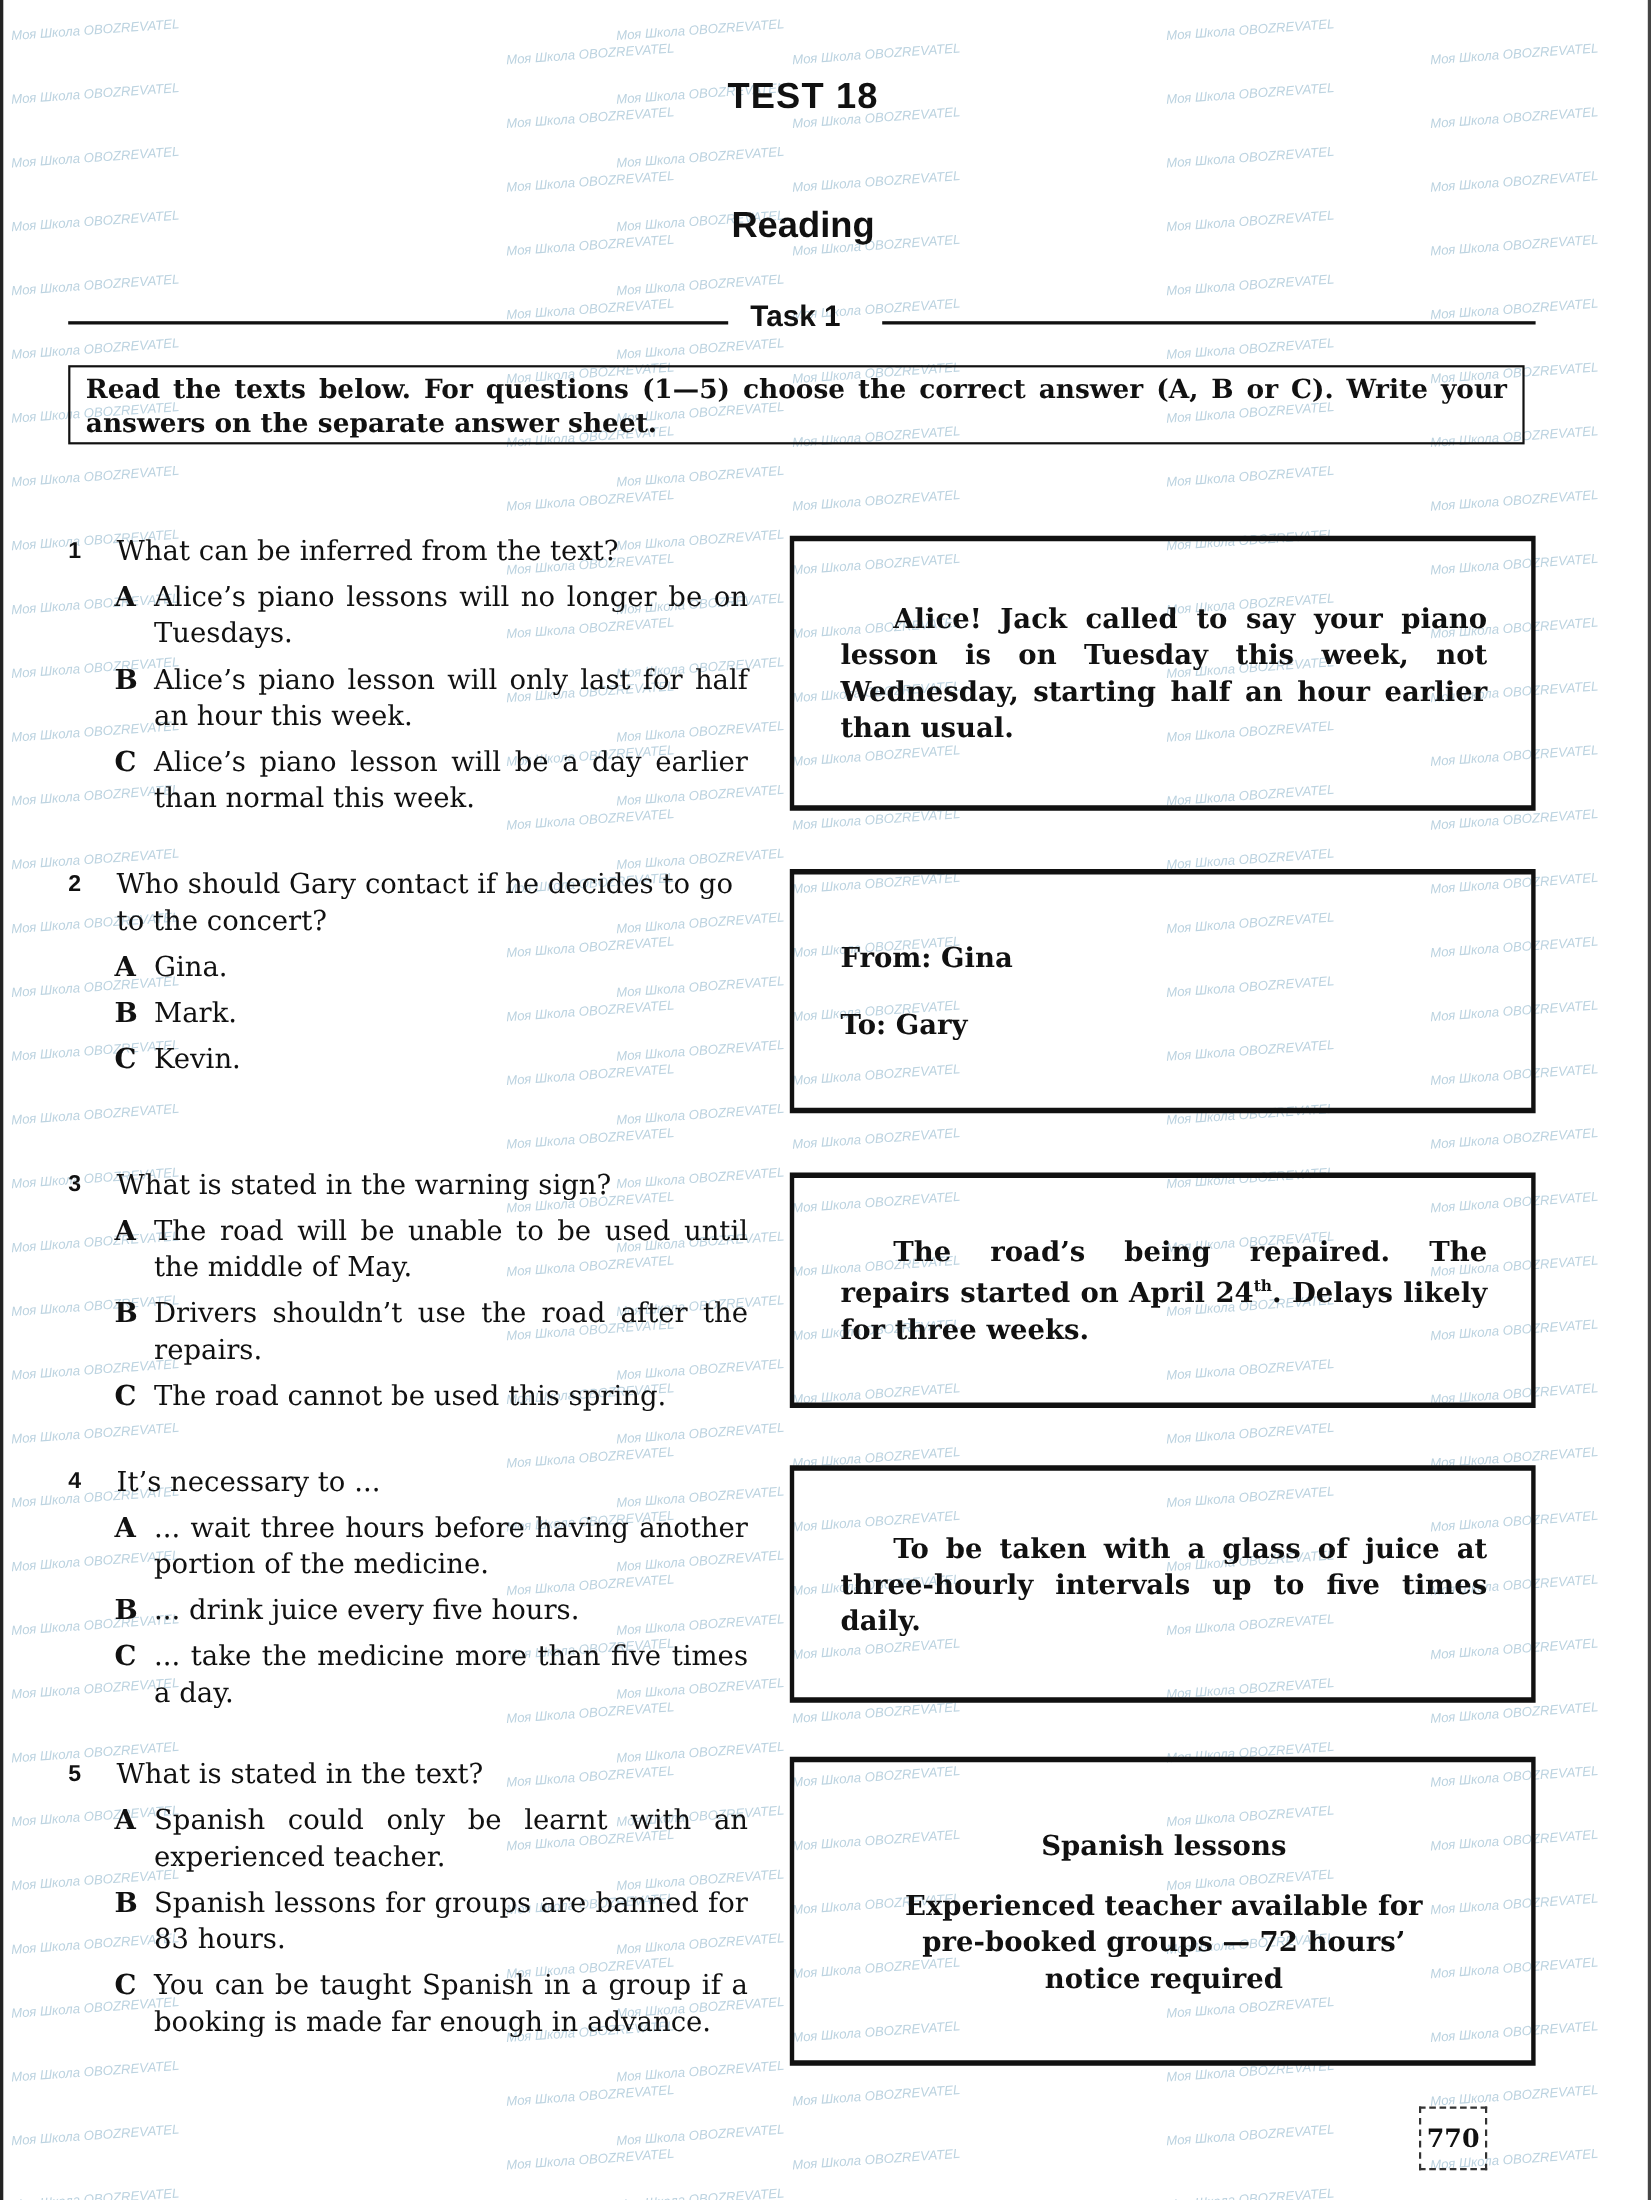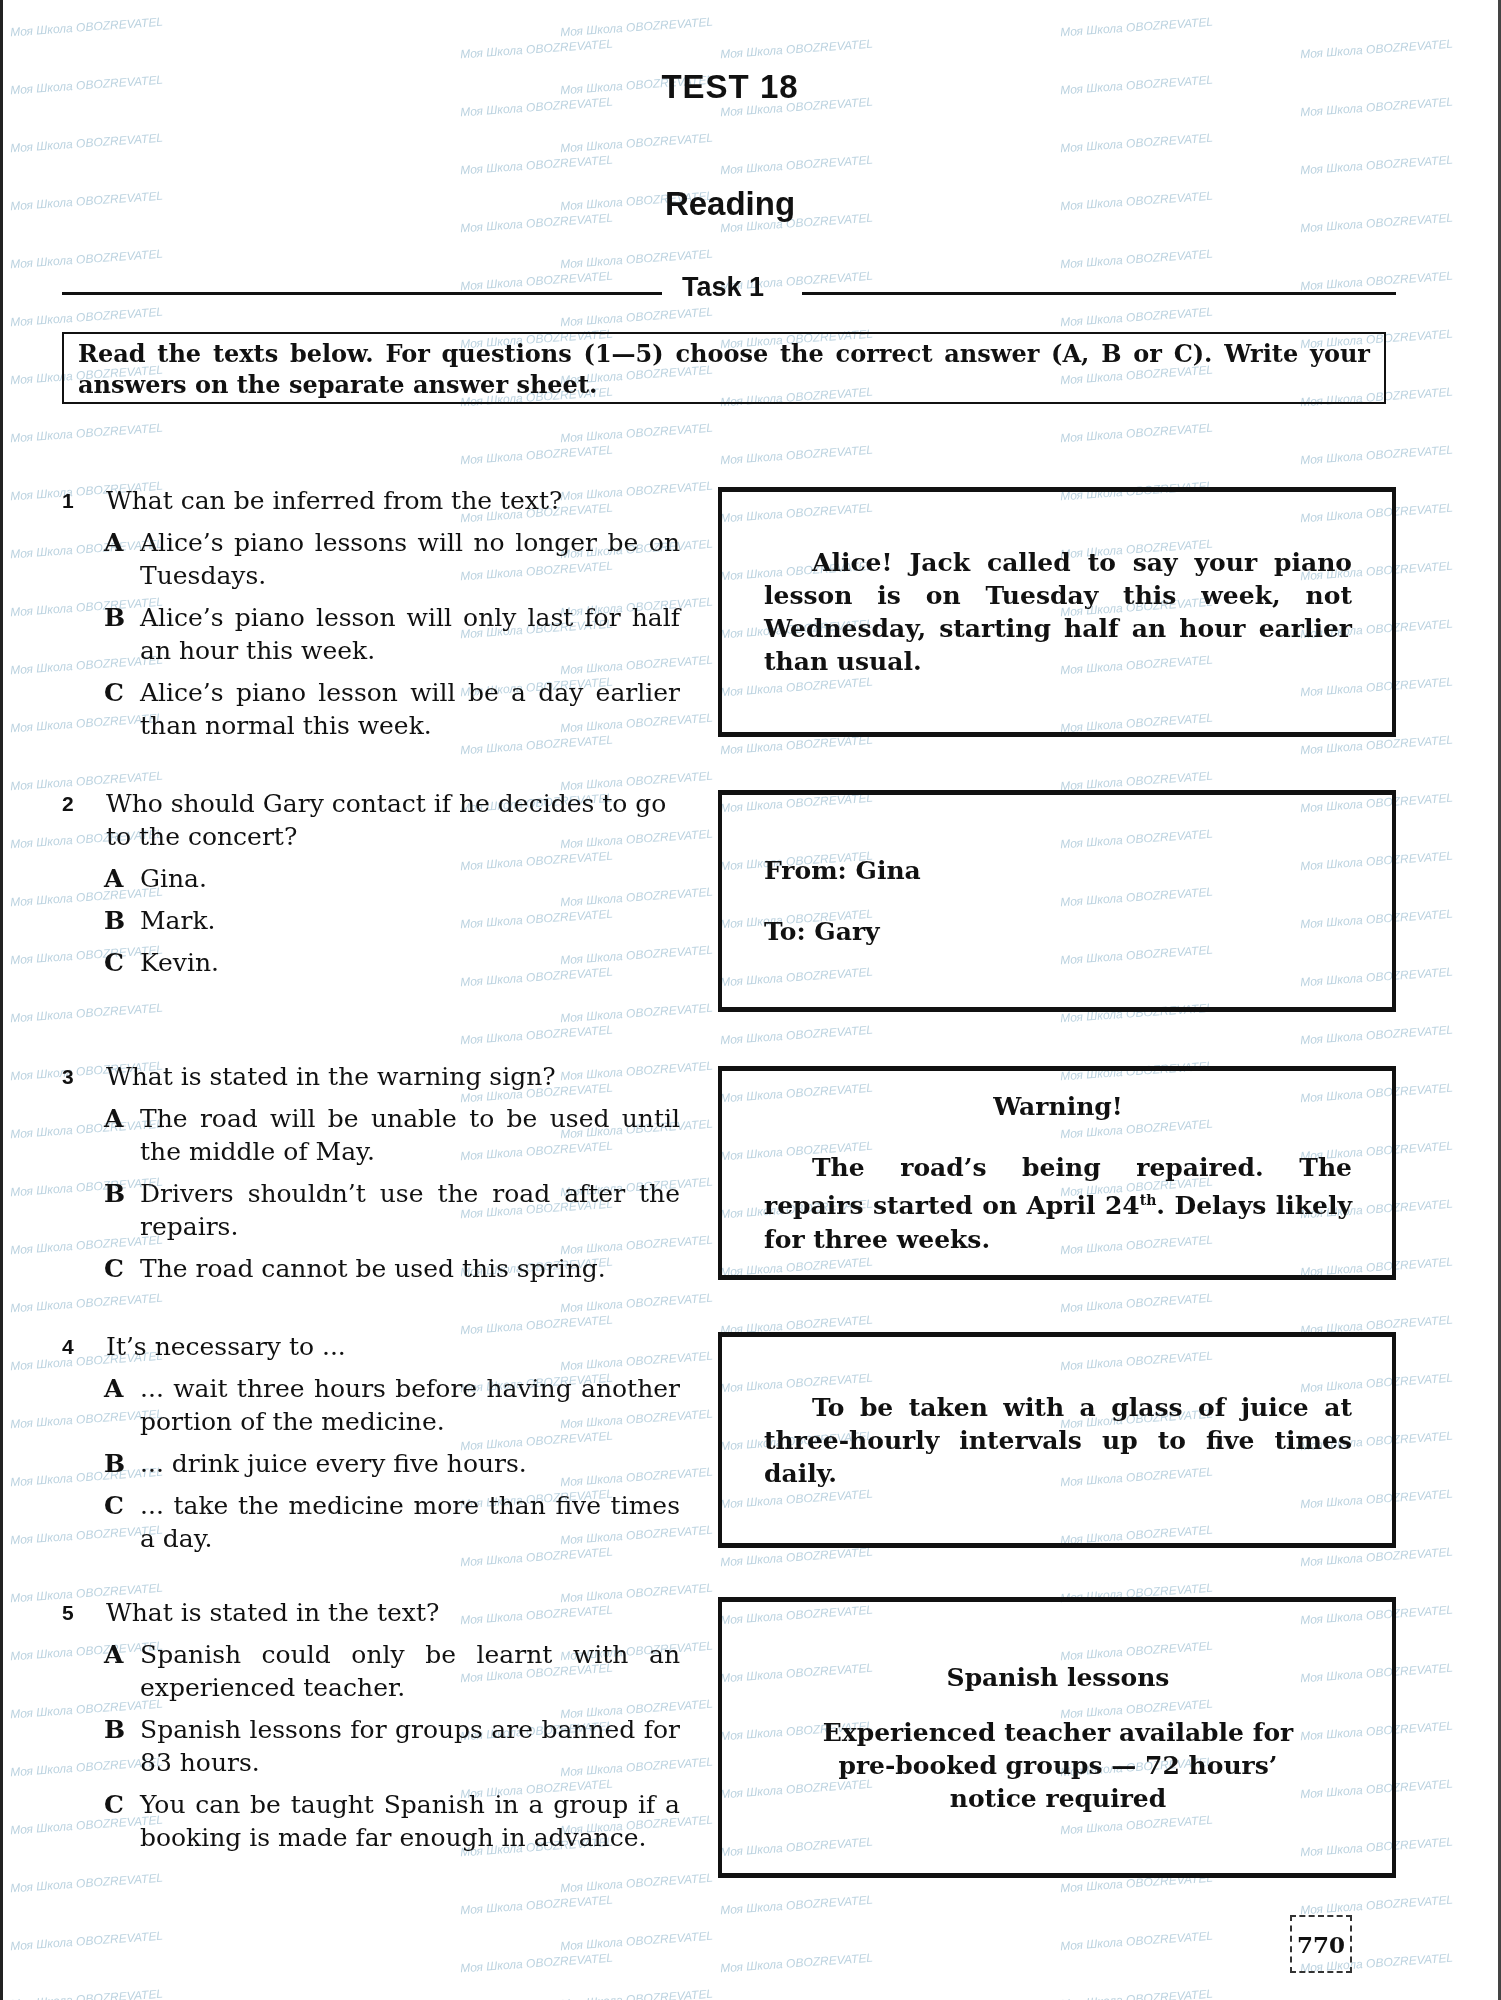--- a/index.html
+++ b/index.html
@@ -324,21 +324,20 @@
   <div class="opt">
       <span class="letter">B</span>
       <span class="otext">Drivers shouldn’t use the road after the repairs.</span>
     </div>
   <div class="opt">
       <span class="letter">C</span>
       <span class="otext">The road cannot be used this spring.</span>
     </div>
 </div>
 <div class="box" style="top:1066px;height:214px;">
-  <p class="center">Warning!</p>
   <p class="indent"><span>The road’s being repaired. The repairs started on April 24</span><sup style="font-size:14px;">th</sup><span>. Delays likely for three weeks.</span></p>
 </div>
 
 <div class="q" style="top:1330px;">
   <div class="stem">
       <span class="num">4</span>
       <span class="stem-text">It’s necessary to ...</span>
     </div>
   <div class="opt">
       <span class="letter">A</span>

